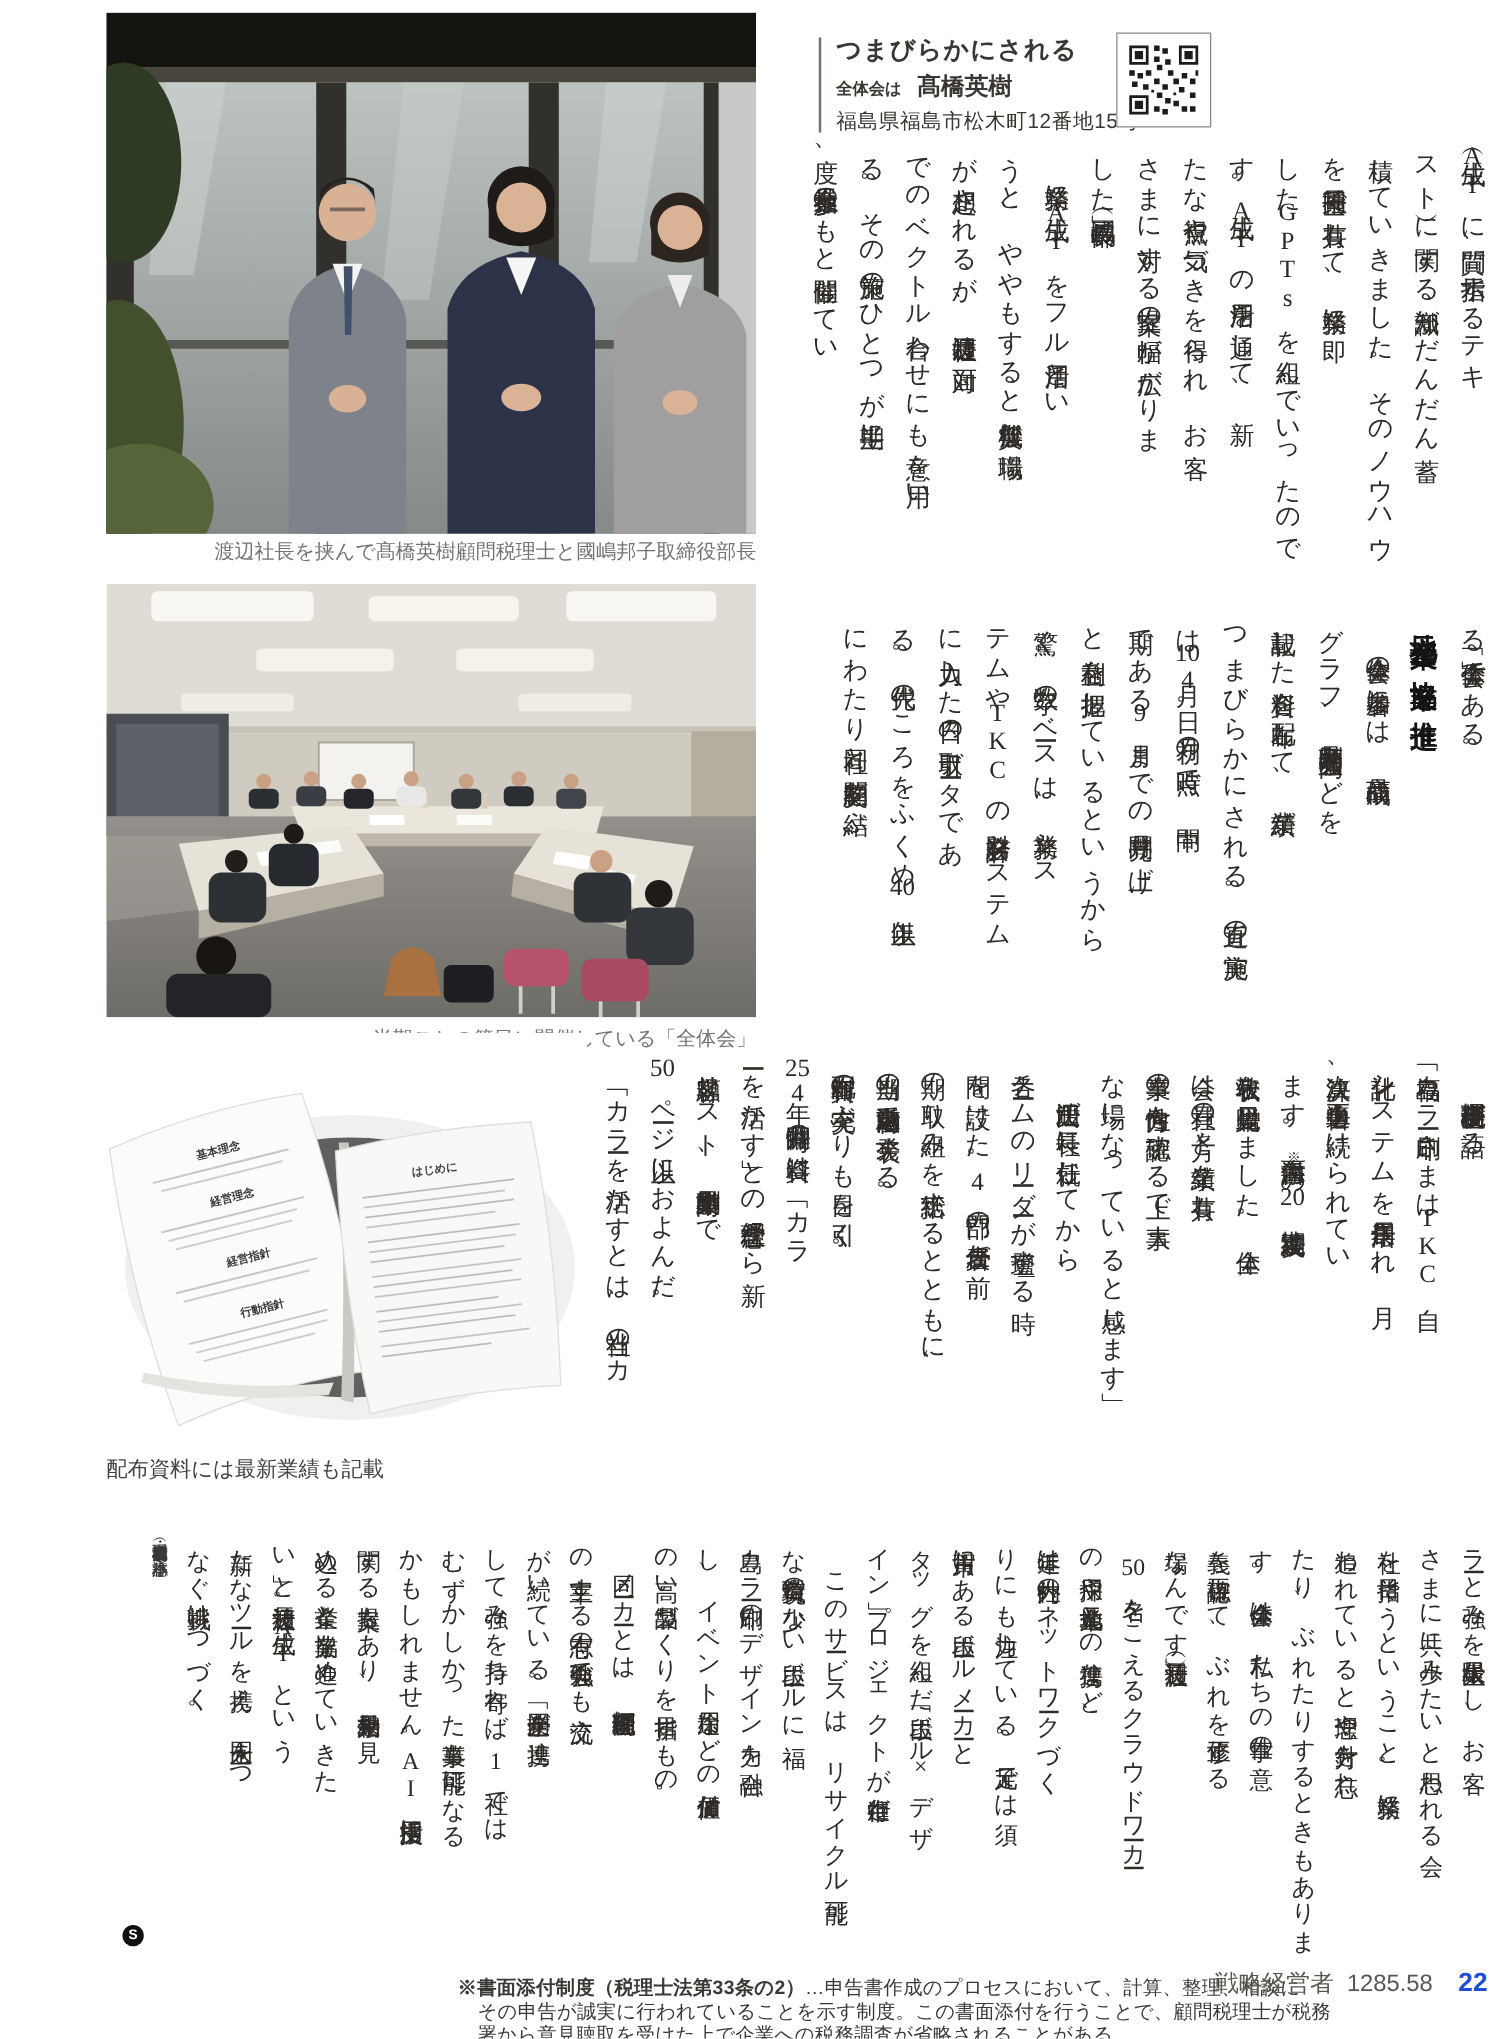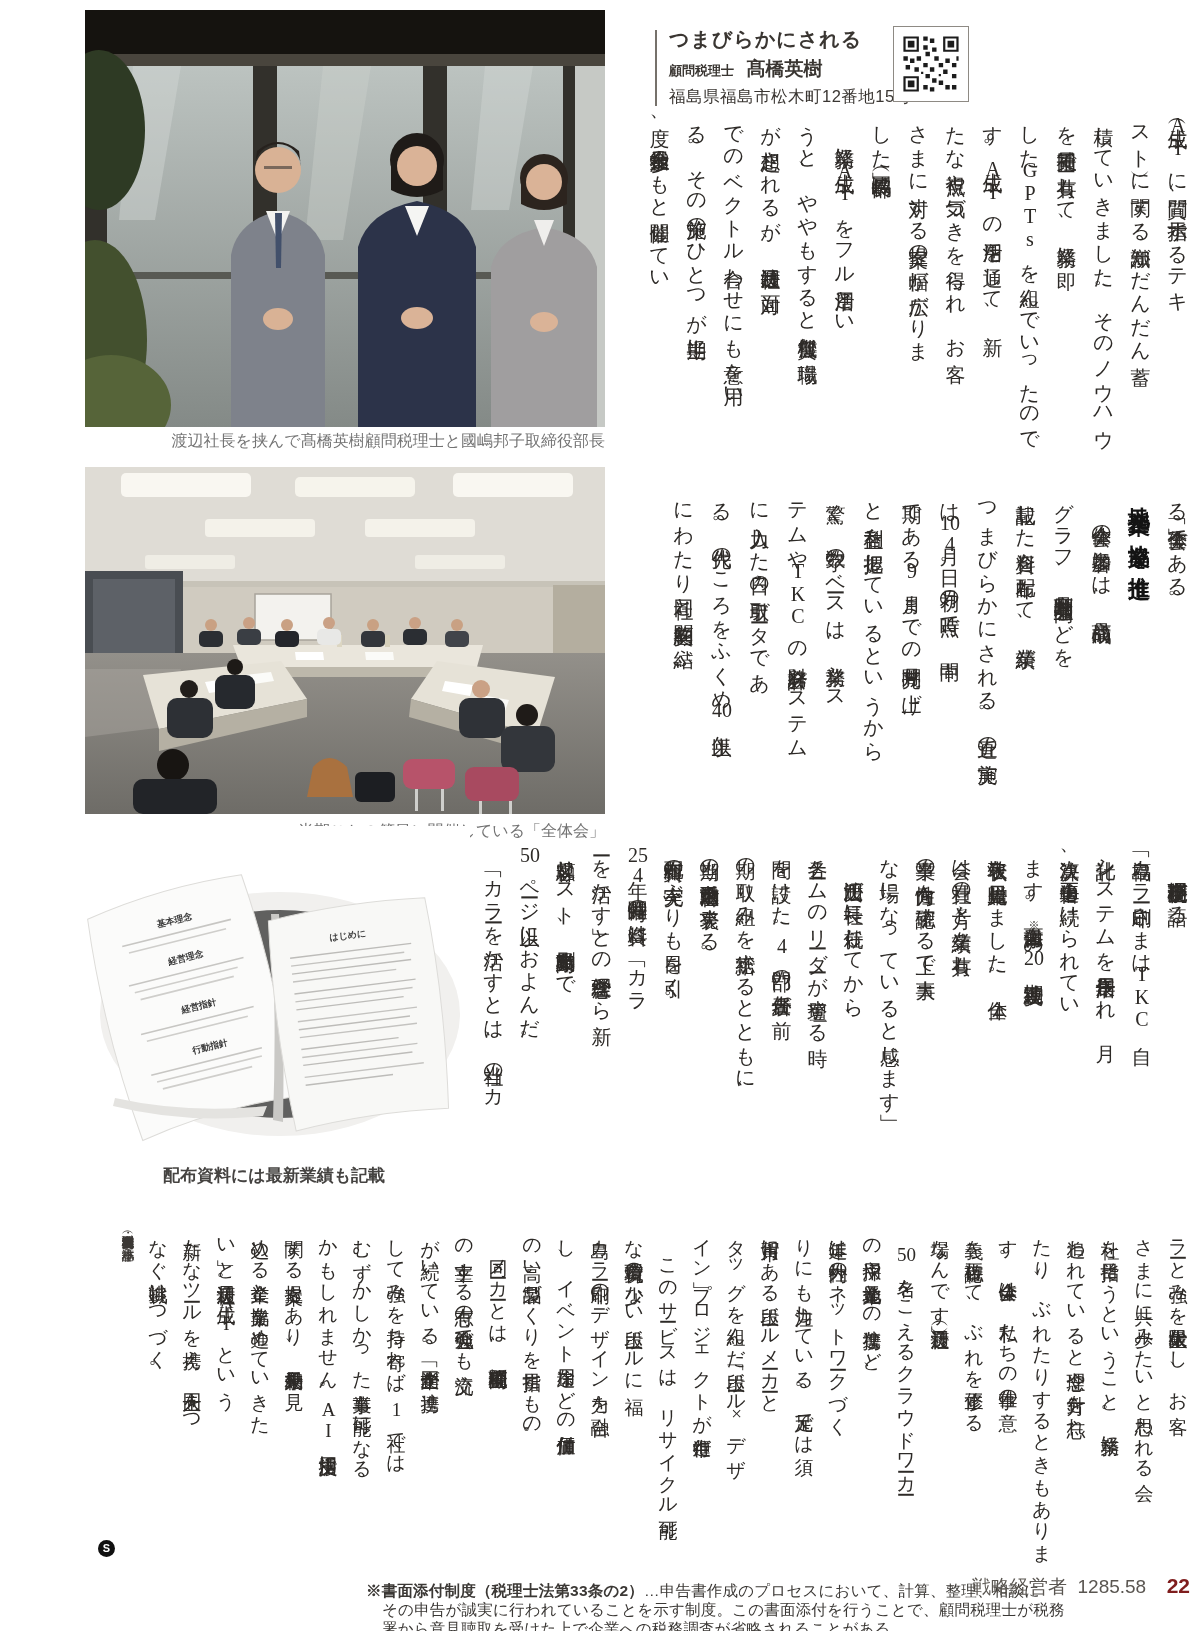--- a/index.html
+++ b/index.html
@@ -10,21 +10,21 @@
   
   .photo{position:absolute;overflow:hidden}
   .photo svg{display:block}
   .photo1{left:85px;top:10px;width:520px;height:417px}
   .photo2{left:85px;top:467px;width:520px;height:347px}
   .photo3{left:85px;top:826px;width:385px;height:330px}
 
   .caption{position:absolute;font-family:"Liberation Sans",sans-serif;color:#737373;font-size:16px}
   .cap1{left:85px;top:431px;width:520px;text-align:right}
   .cap2{left:85px;top:821px;width:520px;text-align:right}
-  .cap3{left:85px;top:1164px;width:378px;text-align:center;font-size:17px;font-weight:700;color:#454341}
+  .cap3{left:85px;top:1164px;width:378px;text-align:left;font-size:17px;font-weight:400;color:#454341}
 
   
   .office{position:absolute;left:655px;top:26px;width:535px;height:86px;
           font-family:"Liberation Sans",sans-serif;color:#3a3632}
   .office .rule{position:absolute;left:0;top:4px;width:2px;height:76px;background:#76716b}
   .office-text{margin-left:14px}
   .office-name{font-size:20px;font-weight:700;letter-spacing:1px}
   .office-line2{margin-top:3px}
   .adv-label{font-size:13px;font-weight:700}
   .adv-name{font-size:19px;font-weight:700;margin-left:8px}
@@ -58,21 +58,21 @@
   
   .footnote{position:absolute;left:366px;top:1582px;width:762px;
             font-family:"Liberation Sans",sans-serif;font-size:15.5px;line-height:1.22;
             color:#3b3835;letter-spacing:.2px}
   .fn-line{display:block}
   .fn-line.indent{margin-left:16px}
   .footnote b{font-weight:700}
   .pageinfo{position:absolute;right:10px;top:1574px;font-family:"Liberation Sans",sans-serif;color:#5a5651}
   .mag{font-size:19px}
   .issue{font-size:19px;margin-left:6px}
-  .pnum{font-size:21px;font-weight:700;color:#7f1d1d;margin-left:16px}
+  .pnum{font-size:21px;font-weight:700;color:#1d4ed8;margin-left:16px}
   .bt{font-family:"Liberation Sans",sans-serif;font-weight:700}
 </style>
 </head>
 <body>
 
 <div class="page">
 
   <section class="photo photo1">
     <svg viewBox="0 0 520 417" width="520" height="417">
       <defs>
@@ -128,21 +128,21 @@
       <ellipse cx="459" cy="312" rx="14" ry="10" fill="#dab397"></ellipse>
     </svg>
   </section>
   <p class="caption cap1">渡辺社長を挟んで髙橋英樹顧問税理士と國嶋邦子取締役部長</p>
 
   <header class="office">
     <div class="rule"></div>
     <div class="office-text">
       <p class="office-name">つまびらかにされる</p>
       <p class="office-line2">
-        <span class="adv-label">顧問税理士</span>
+        <span class="adv-label">全体会は</span>
         <span class="adv-name">髙橋英樹</span>
       </p>
       <p class="office-addr">福島県福島市松木町12番地15号</p>
     </div>
     <div class="qr">
       <svg viewBox="0 0 29 29">
         <rect width="29" height="29" fill="#fff"></rect>
         <path fill="#1c1c1c" d="M2 2h7v7H2z M20 2h7v7h-7z M2 20h7v7H2z"></path>
         <path fill="#fff" d="M3 3h5v5H3z M21 3h5v5h-5z M3 21h5v5H3z"></path>
         <path fill="#1c1c1c" d="M4 4h3v3H4z M22 4h3v3h-3z M4 22h3v3H4z"></path>

